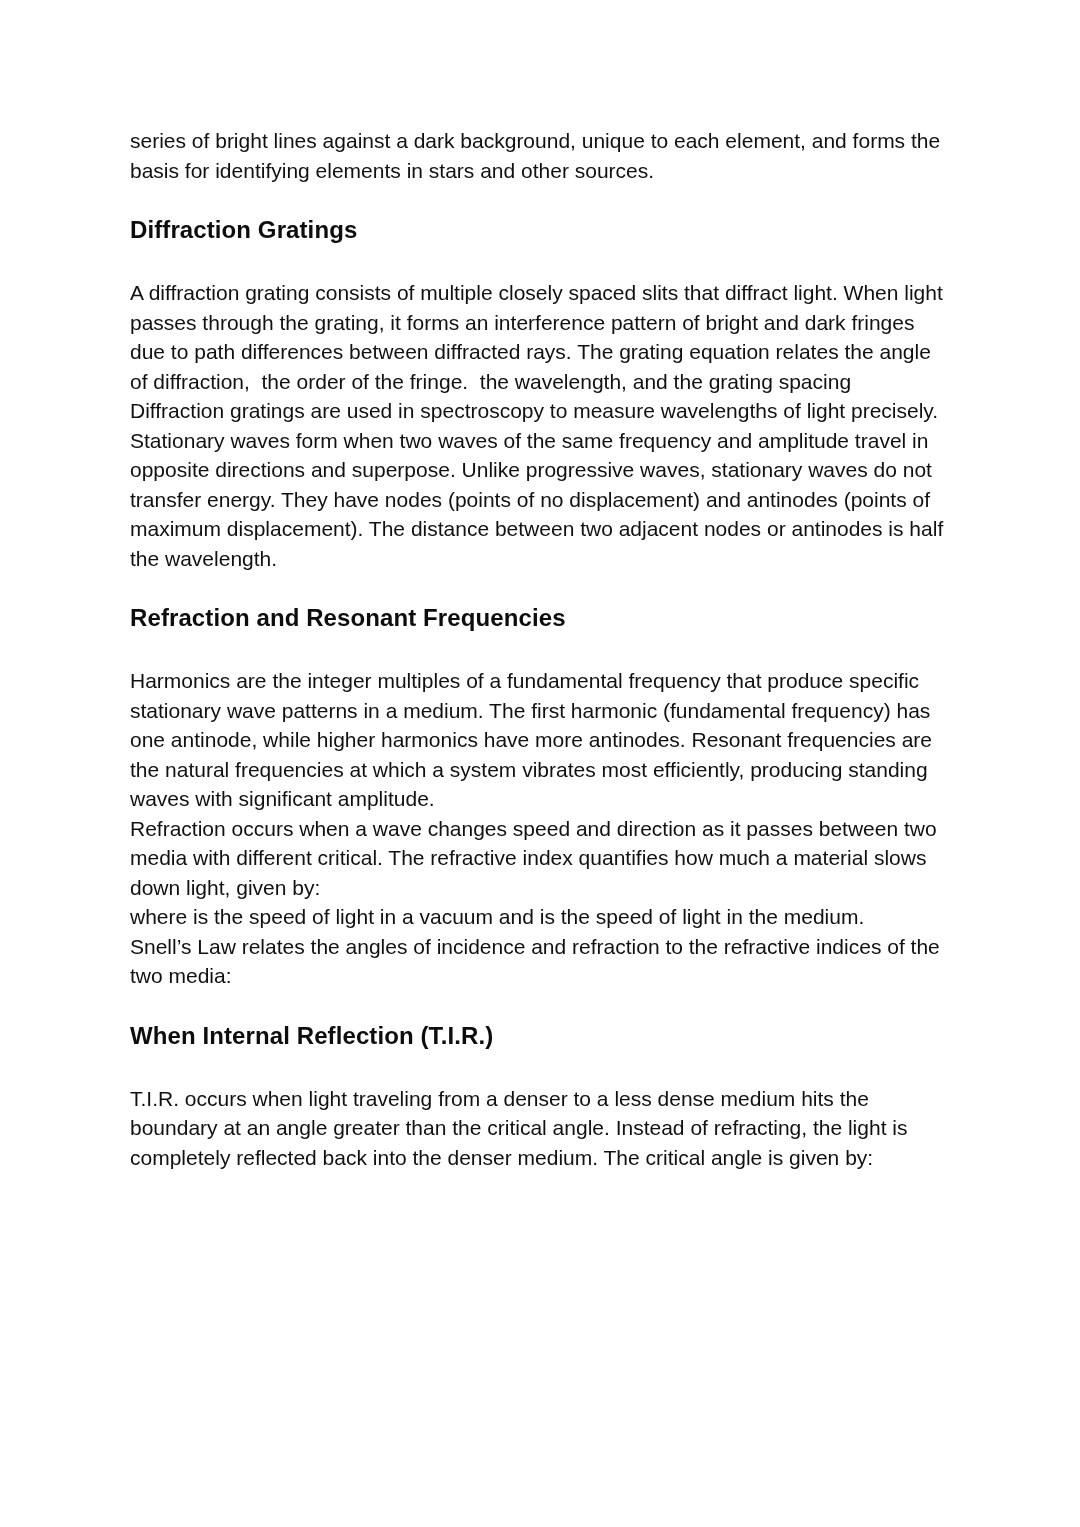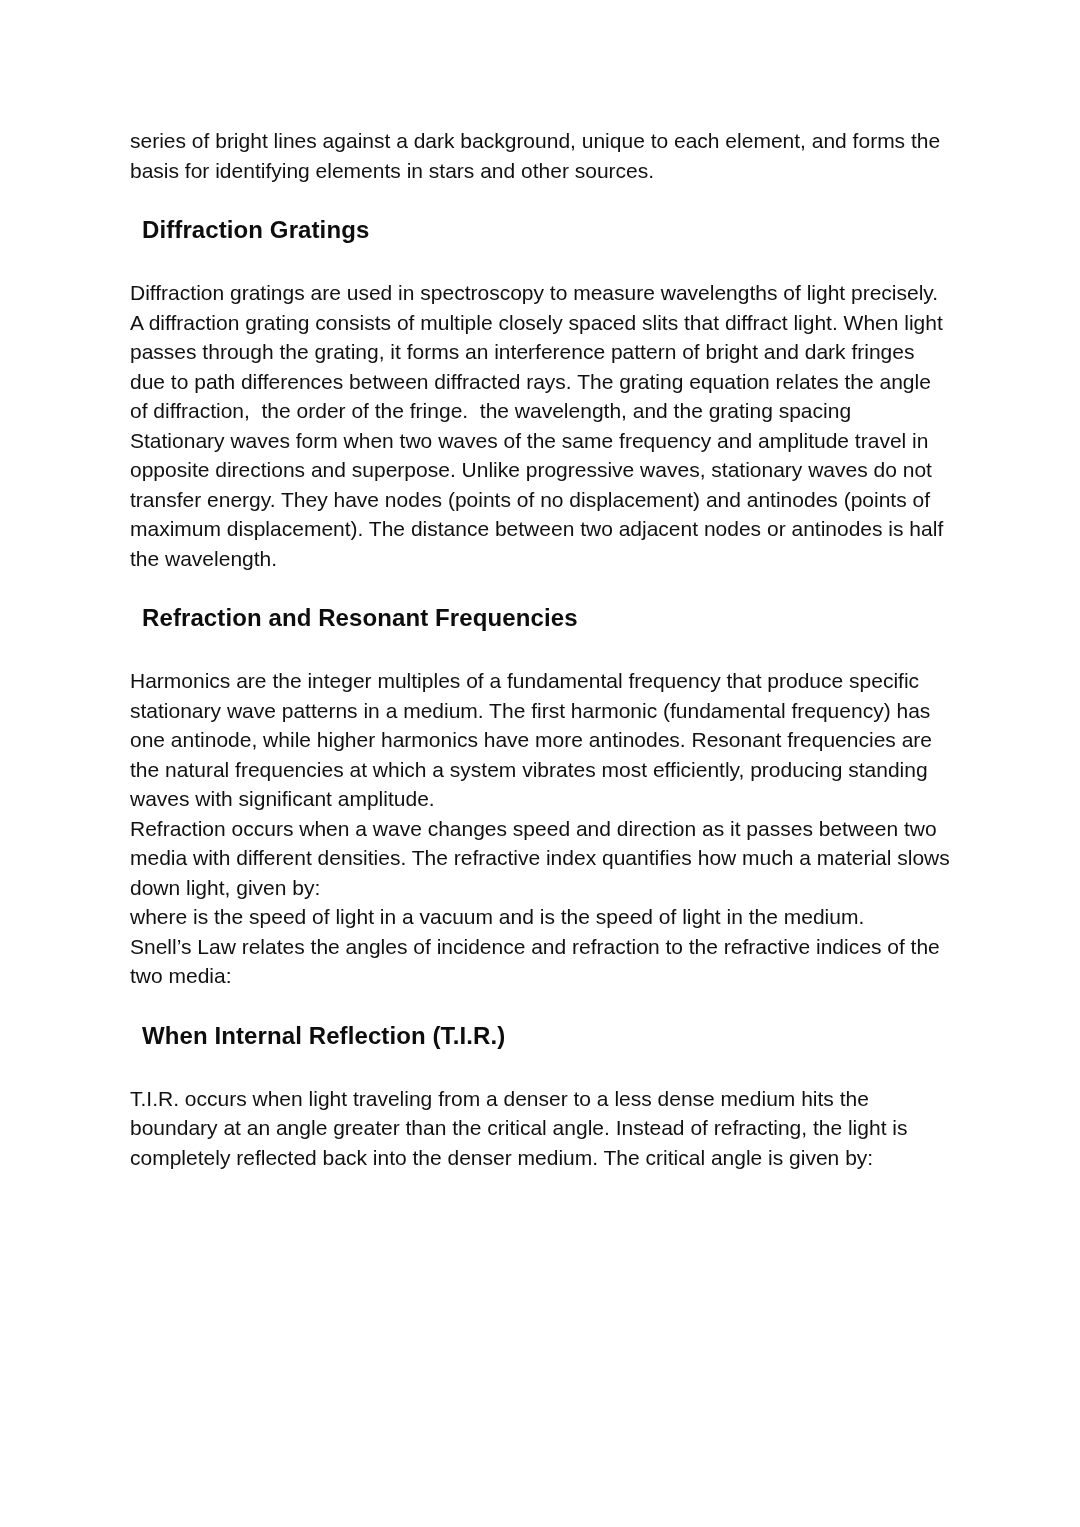--- a/index.html
+++ b/index.html
@@ -23,46 +23,46 @@
     width: 820px;
   }
   .body-text {
     margin: 0;
     font-size: 21px;
     line-height: 29.5px;
     white-space: pre-wrap;
     color: #111111;
   }
   .heading {
-    margin: 31px 0 34px 12px;
+    margin: 31px 0 34px 0;
     font-size: 24px;
     line-height: 28px;
     font-weight: 700;
     color: #0d0d0d;
     letter-spacing: 0.1px;
   }
 </style>
 </head>
 <body>
 
 <div class="page">
   <div class="content">
 
     <p class="body-text">series of bright lines against a dark background, unique to each element, and forms the basis for identifying elements in stars and other sources.</p>
 
     <h2 class="heading">Diffraction Gratings</h2>
+    <p class="body-text">A diffraction grating consists of multiple closely spaced slits that diffract light. When light passes through the grating, it forms an interference pattern of bright and dark fringes due to path differences between diffracted rays. The grating equation relates the angle of diffraction,  the order of the fringe.  the wavelength, and the grating spacing</p>
     <p class="body-text">Diffraction gratings are used in spectroscopy to measure wavelengths of light precisely.</p>
-    <p class="body-text">A diffraction grating consists of multiple closely spaced slits that diffract light. When light passes through the grating, it forms an interference pattern of bright and dark fringes due to path differences between diffracted rays. The grating equation relates the angle of diffraction,  the order of the fringe.  the wavelength, and the grating spacing</p>
 
     <p class="body-text">Stationary waves form when two waves of the same frequency and amplitude travel in opposite directions and superpose. Unlike progressive waves, stationary waves do not transfer energy. They have nodes (points of no displacement) and antinodes (points of maximum displacement). The distance between two adjacent nodes or antinodes is half the wavelength.</p>
 
     <h2 class="heading">Refraction and Resonant Frequencies</h2>
     <p class="body-text">Harmonics are the integer multiples of a fundamental frequency that produce specific stationary wave patterns in a medium. The first harmonic (fundamental frequency) has one antinode, while higher harmonics have more antinodes. Resonant frequencies are the natural frequencies at which a system vibrates most efficiently, producing standing waves with significant amplitude.</p>
 
-    <p class="body-text">Refraction occurs when a wave changes speed and direction as it passes between two media with different densities. The refractive index quantifies how much a material slows down light, given by:</p>
+    <p class="body-text">Refraction occurs when a wave changes speed and direction as it passes between two media with different critical. The refractive index quantifies how much a material slows down light, given by:</p>
     <p class="body-text">where is the speed of light in a vacuum and is the speed of light in the medium.</p>
     <p class="body-text">Snell’s Law relates the angles of incidence and refraction to the refractive indices of the two media:</p>
 
     <h2 class="heading">When Internal Reflection (T.I.R.)</h2>
     <p class="body-text">T.I.R. occurs when light traveling from a denser to a less dense medium hits the boundary at an angle greater than the critical angle. Instead of refracting, the light is completely reflected back into the denser medium. The critical angle is given by:</p>
 
   </div>
 </div>
 
 </body></html>

